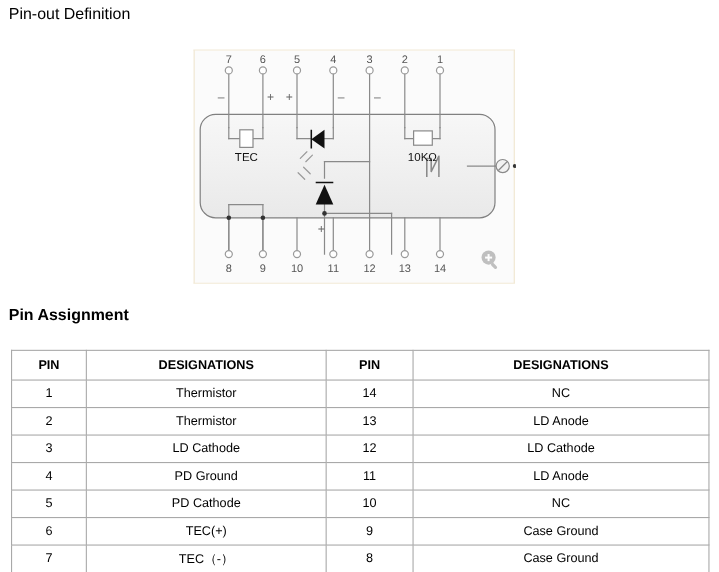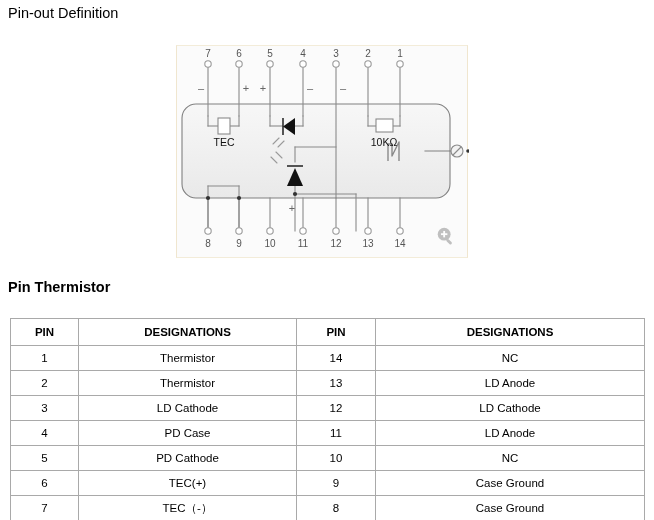--- a/index.html
+++ b/index.html
@@ -263,21 +263,21 @@
   </svg>
 
   <svg class="magnifier" viewBox="0 0 24 24">
     <circle cx="10" cy="10" r="7" fill="#8f8f8f"></circle>
     <rect x="9" y="6.5" width="2" height="7" fill="#ffffff"></rect>
     <rect x="6.5" y="9" width="7" height="2" fill="#ffffff"></rect>
     <rect x="14" y="14.6" width="7.2" height="3.2" rx="1.6" fill="#8f8f8f" transform="rotate(45 14 14.6)"></rect>
   </svg>
 </div>
 
-<div class="section-title">Pin Thermistor</div>
+<div class="section-title">Pin Assignment</div>
 
 <table class="pin-table">
   <colgroup>
     <col class="c-pin">
       <col class="c-des">
       <col class="c-pin2">
       <col class="c-des2">
   </colgroup>
   <thead>
     <tr>
@@ -301,21 +301,21 @@
       <td>LD Anode</td>
     </tr>
     <tr>
       <td>3</td>
       <td>LD Cathode</td>
       <td>12</td>
       <td>LD Cathode</td>
     </tr>
     <tr>
       <td>4</td>
-      <td>PD Case</td>
+      <td>PD Ground</td>
       <td>11</td>
       <td>LD Anode</td>
     </tr>
     <tr>
       <td>5</td>
       <td>PD Cathode</td>
       <td>10</td>
       <td>NC</td>
     </tr>
     <tr>

